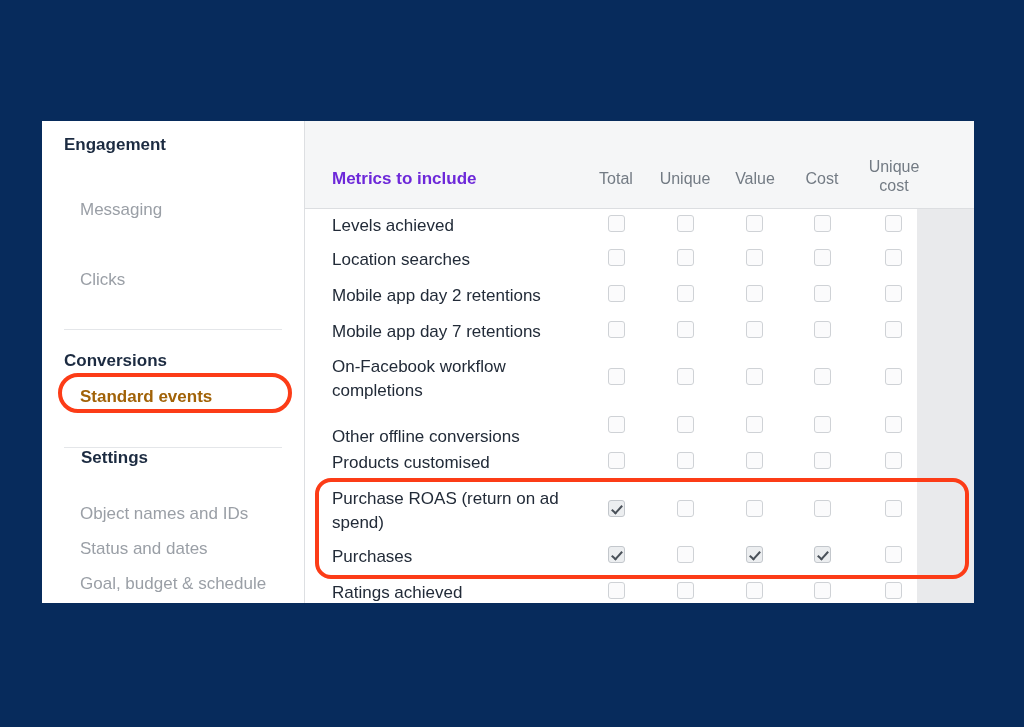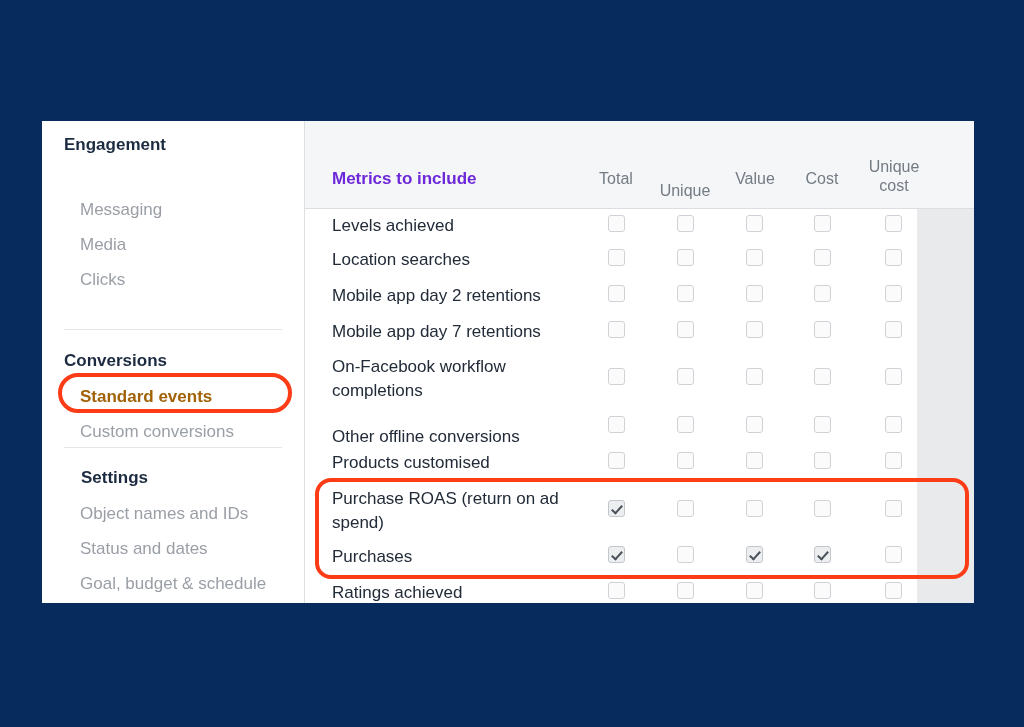--- a/index.html
+++ b/index.html
@@ -177,51 +177,49 @@
 </head>
 <body>
 
 <div id="panel">
 
   <div id="sidebar">
 
     <div class="side-heading row-abs" style="top:15px;">Engagement</div>
 
     <div class="side-item row-abs" style="top:80px;">Messaging</div>
-    <div class="side-item row-abs" style="top:115px;">Media</div>
     <div class="side-item row-abs" style="top:150px;">Clicks</div>
 
     <div class="side-divider row-abs" style="top:208px;"></div>
 
     <div class="side-heading row-abs" style="top:231px;">Conversions</div>
 
     <div class="side-item row-abs" style="top:267px; color:#a16207; font-weight:bold;">Standard events</div>
-    <div class="side-item row-abs" style="top:302px;">Custom conversions</div>
 
     <div class="side-divider row-abs" style="top:326px;"></div>
 
-    <div class="side-heading row-abs" style="top:348px;padding-left:39px;">Settings</div>
+    <div class="side-heading row-abs" style="top:328px;padding-left:39px;">Settings</div>
 
     <div class="side-item row-abs" style="top:384px;">Object names and IDs</div>
     <div class="side-item row-abs" style="top:419px;">Status and dates</div>
     <div class="side-item row-abs" style="top:454px;">Goal, budget &amp; schedule</div>
   </div>
 
   <div id="table-area">
 
     <div id="right-gutter">
       <div id="right-gutter-head"></div>
     </div>
 
     <div id="head-strip"></div>
 
     <div class="hdr-label">Metrics to include</div>
 
     <div class="col-hdr" style="left:283px; width:56px;">Total</div>
-    <div class="col-hdr" style="left:347px; width:66px;margin-top:12px;">Unique</div>
+    <div class="col-hdr" style="left:347px; width:66px;">Unique</div>
     <div class="col-hdr" style="left:421px; width:58px;">Value</div>
     <div class="col-hdr" style="left:491px; width:52px;">Cost</div>
     <div class="col-hdr" style="left:556px; width:66px; top:36px;">Unique cost</div>
 
     <div class="tlabel" style="top:93px;">Levels achieved</div>
     <div class="cbx" style="left:303px; top:94px;"></div>
     <div class="cbx" style="left:372px; top:94px;"></div>
     <div class="cbx" style="left:441px; top:94px;"></div>
     <div class="cbx" style="left:509px; top:94px;"></div>
     <div class="cbx" style="left:580px; top:94px;"></div>

